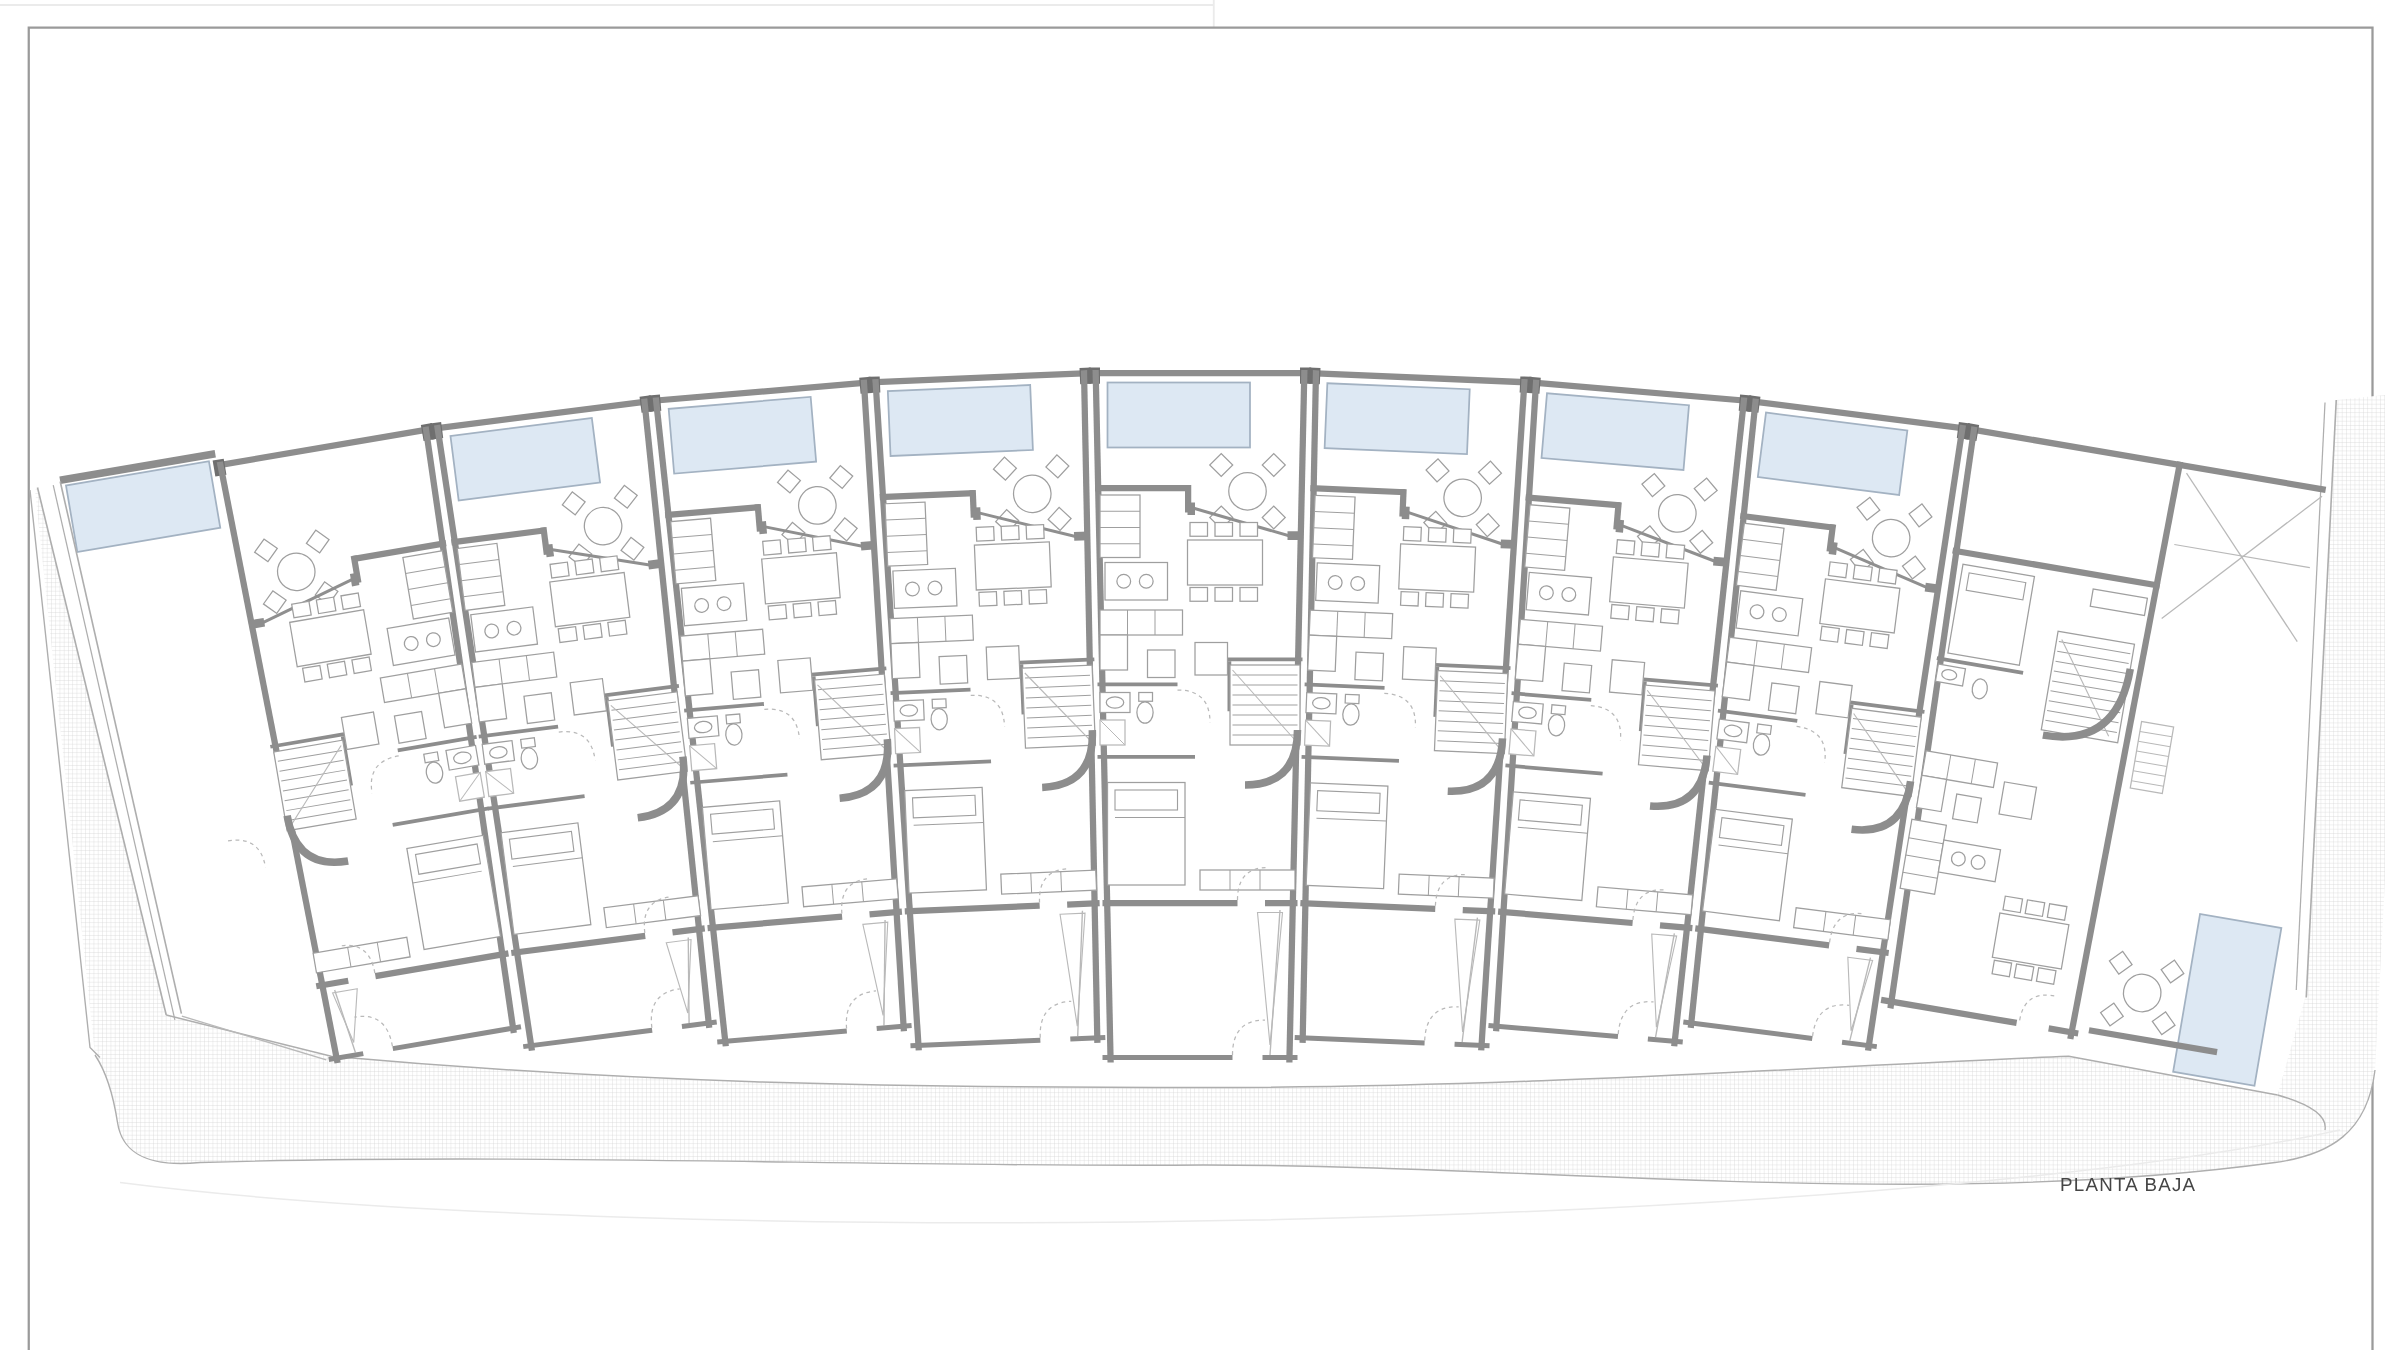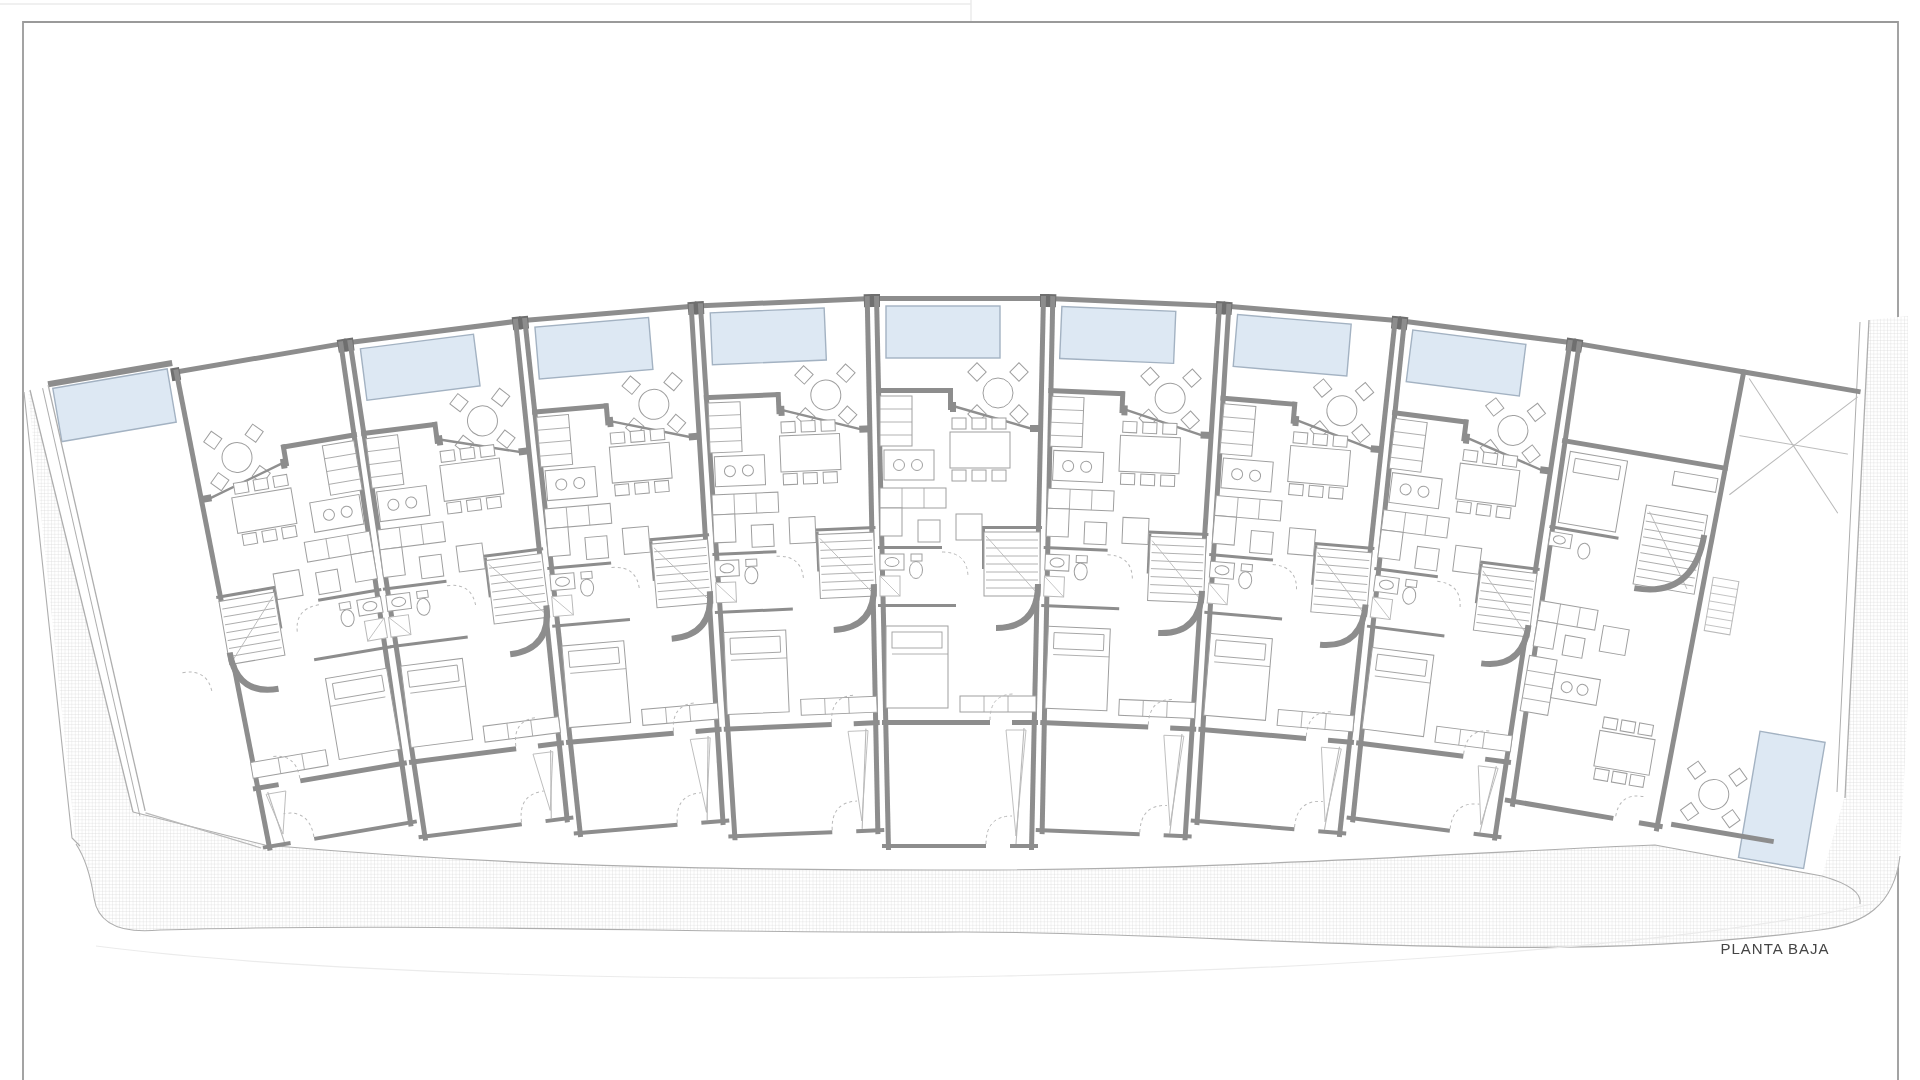--- a/index.html
+++ b/index.html
@@ -1,19 +1,19 @@
 <!DOCTYPE html>
 <html><head>
 <meta charset="utf-8">
 <style>
   html,body{margin:0;padding:0;background:#fff;}
   #page{position:relative;width:1920px;height:1080px;background:#ffffff;overflow:hidden;
         font-family:"Liberation Sans", sans-serif;}
   #plan{position:absolute;left:0;top:0;}
-  #sheet-label{position:absolute;left:1690px;top:940px;width:170px;text-align:center;
+  #sheet-label{position:absolute;left:1648px;top:940px;width:170px;
         font-size:15px;letter-spacing:1px;color:#454545;}
 </style>
 </head>
 <body>
 
 <div id="page">
   <svg id="plan" width="1920" height="1080" viewBox="0 0 1920 1080">
       <defs>
         <pattern id="hatch" width="3.4" height="3.4" patternUnits="userSpaceOnUse">
           <rect x="0" y="0" width="3.4" height="3.4" fill="#ffffff"></rect>

